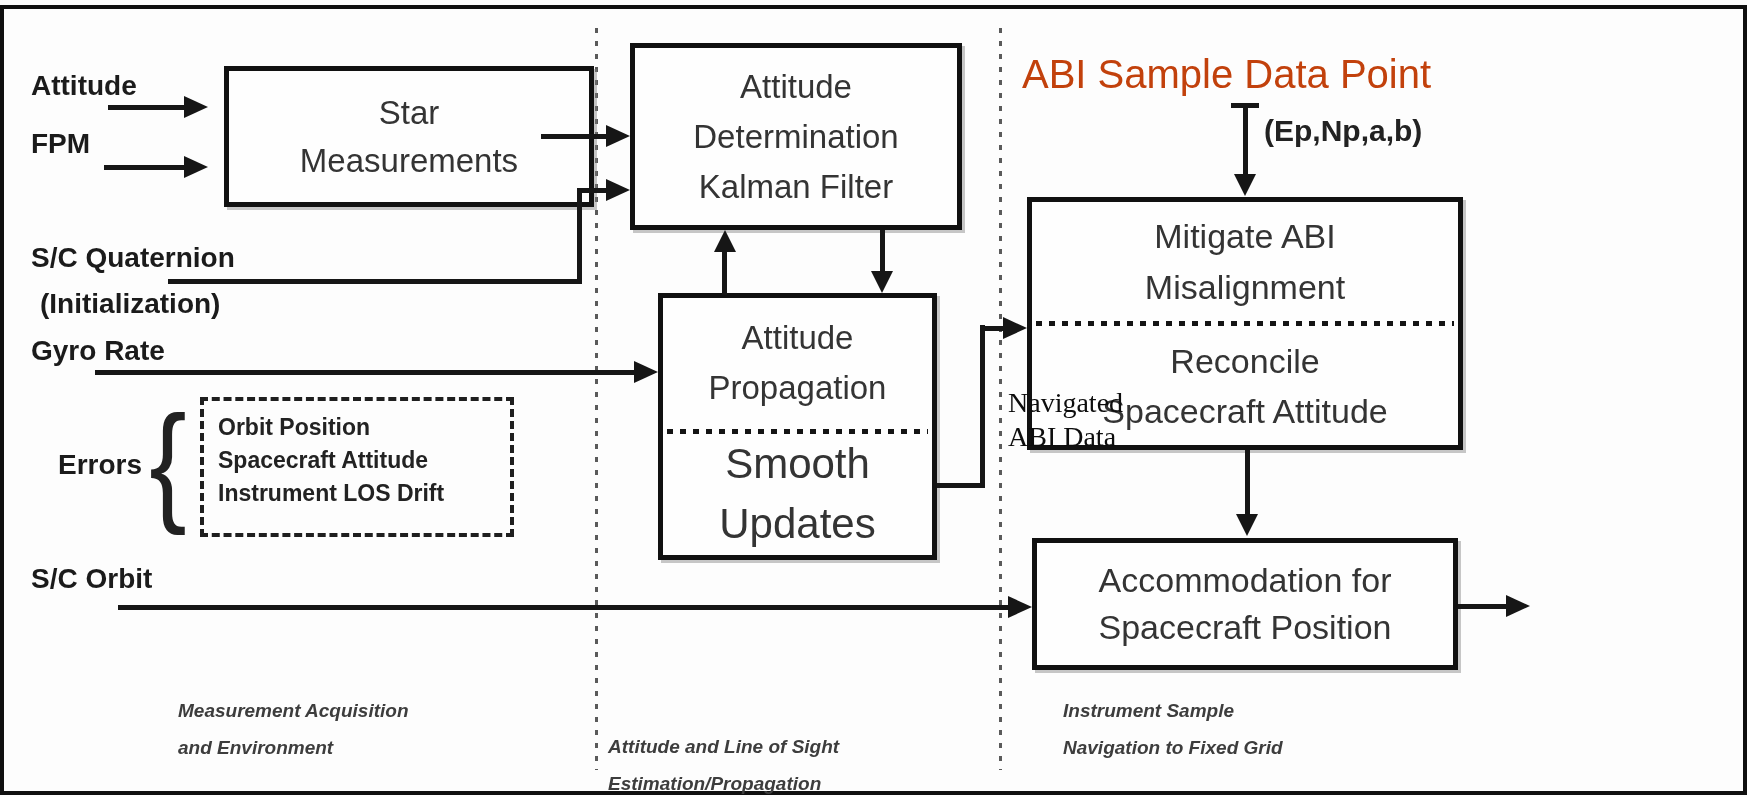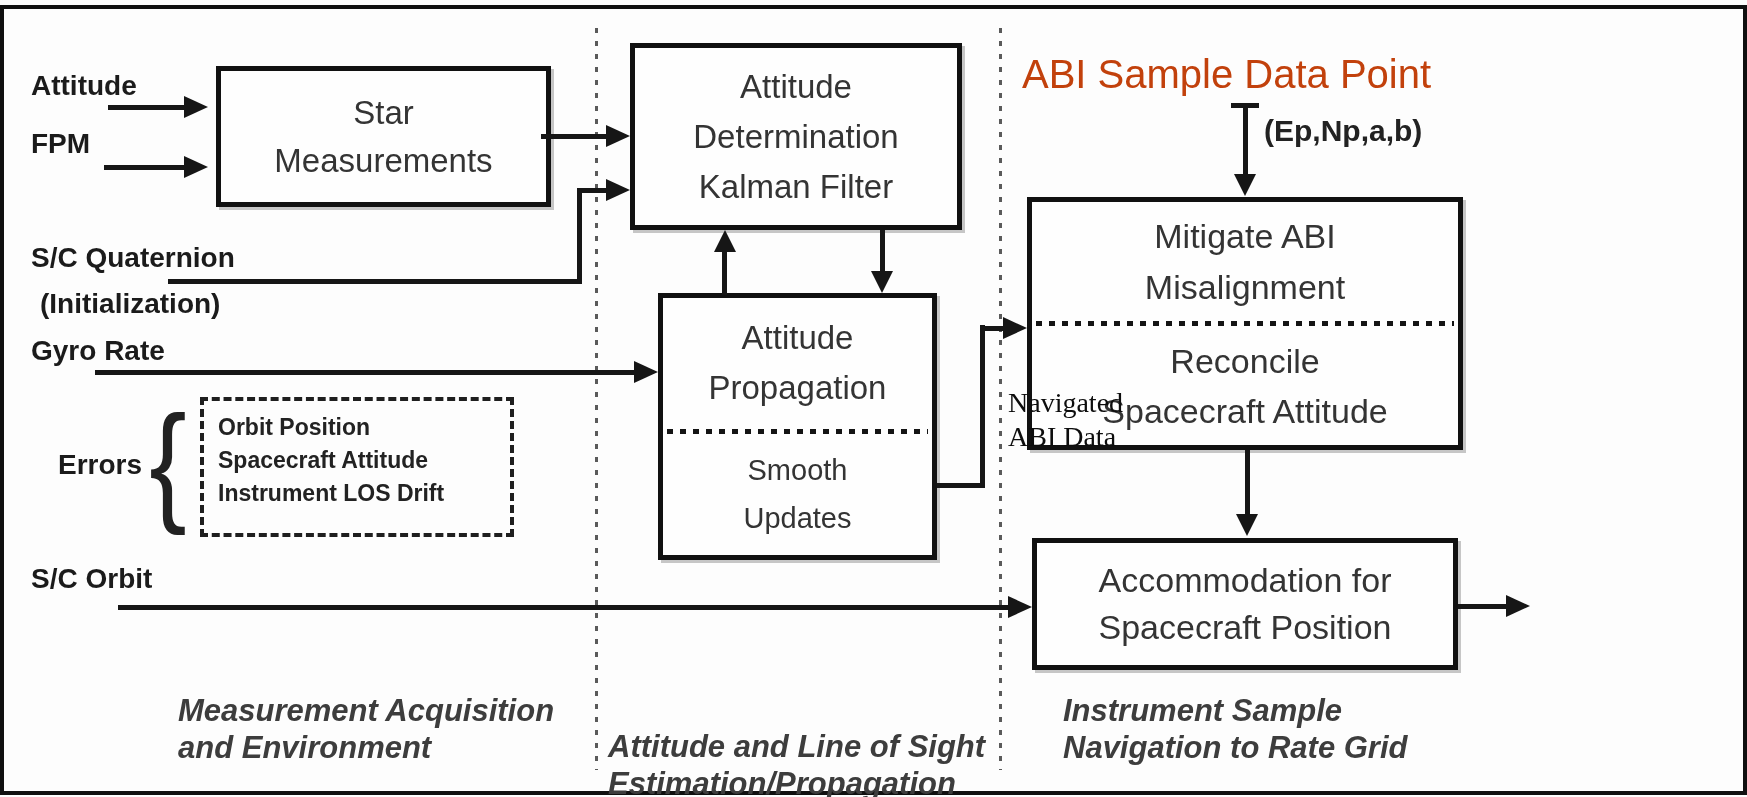--- a/index.html
+++ b/index.html
@@ -19,21 +19,21 @@
   .hline{height:5px;} .vline{width:5px;}
   .head{position:absolute;width:0;height:0;}
   .head-r{border-top:11px solid transparent;border-bottom:11px solid transparent;border-left:24px solid #161616;}
   .head-d{border-left:11px solid transparent;border-right:11px solid transparent;border-top:22px solid #161616;}
   .head-u{border-left:11px solid transparent;border-right:11px solid transparent;border-bottom:22px solid #161616;}
   
   .vsep{position:absolute;width:3px;top:28px;height:742px;
         background:repeating-linear-gradient(180deg,#5a5a5a 0 5px,transparent 5px 13px);}
   
   .inlabel{position:absolute;font-weight:700;font-size:28px;color:#1b1b1b;white-space:nowrap;}
-  .zone{position:absolute;font-weight:700;font-style:italic;font-size:31px;line-height:37px;
+  .zone{position:absolute;font-weight:700;font-style:italic;font-size:19px;line-height:37px;
         color:#3d3d3d;white-space:pre-line;}
   .err-box{position:absolute;left:200px;top:397px;width:314px;height:140px;box-sizing:border-box;
         border:4px dashed #1f1f1f;padding:10px 0 0 14px;background:transparent;}
   .err-item{font-weight:700;font-size:23px;line-height:33px;color:#222;white-space:nowrap;}
   .brace{position:absolute;left:146px;top:388px;font-size:132px;line-height:150px;color:#222;
         transform:scaleX(.85);font-weight:400;}
   .abi-title{position:absolute;left:1022px;top:52px;font-size:40px;color:#c2410c;white-space:nowrap;}
   .ep-label{position:absolute;left:1264px;top:114px;font-size:30px;font-weight:700;color:#222;white-space:nowrap;}
   .navigated{position:absolute;left:1008px;top:366px;font-family:"Liberation Serif",serif;font-size:28px;
         line-height:34px;color:#0d0d0d;white-space:pre-line;z-index:5;margin-top:20px;}
@@ -56,36 +56,36 @@
   <div class="inlabel" style="left:58px;top:449px;">Errors</div>
   <div class="inlabel" style="left:31px;top:563px;">S/C Orbit</div>
 
   <div class="brace">{</div>
   <div class="err-box">
     <div class="err-item">Orbit Position</div>
     <div class="err-item">Spacecraft Attitude</div>
     <div class="err-item">Instrument LOS Drift</div>
   </div>
 
-  <div class="box" style="left:216px;top:66px;width:335px;height:141px;">
+  <div class="box" style="left:224px;top:66px;width:370px;height:141px;">
     <div class="bx-label" style="font-size:33px;line-height:48px;">Star
 Measurements</div>
   </div>
 
   <div class="box" style="left:630px;top:43px;width:332px;height:187px;">
     <div class="bx-label" style="font-size:33px;line-height:50px;">Attitude
 Determination
 Kalman Filter</div>
   </div>
 
   <div class="box" style="left:658px;top:293px;width:279px;height:267px;">
     <div class="bx-label" style="font-size:33px;line-height:50px;flex:1.08;">Attitude
 Propagation</div>
     <div class="divider-dotted"></div>
-    <div class="bx-label" style="font-size:29px;line-height:48px;">Smooth
+    <div class="bx-label" style="font-size:42px;line-height:60px;">Smooth
 Updates</div>
   </div>
 
   <div class="box" style="left:1027px;top:197px;width:436px;height:253px;">
     <div class="bx-label" style="font-size:34px;line-height:51px;">Mitigate ABI
 Misalignment</div>
     <div class="divider-dotted"></div>
     <div class="bx-label" style="font-size:34px;line-height:50px;">Reconcile
 Spacecraft Attitude</div>
   </div>
@@ -160,15 +160,15 @@
   <div>
     <div class="hline" style="left:1458px;top:604px;width:50px;"></div>
     <div class="head head-r" style="left:1506px;top:595px;"></div>
   </div>
 
   <div class="zone" style="left:178px;top:692px;">Measurement Acquisition
 and Environment</div>
   <div class="zone" style="left:608px;top:728px;">Attitude and Line of Sight
 Estimation/Propagation</div>
   <div class="zone" style="left:1063px;top:692px;">Instrument Sample
-Navigation to Rate Grid</div>
+Navigation to Fixed Grid</div>
 
 </div>
 
 </body></html>

